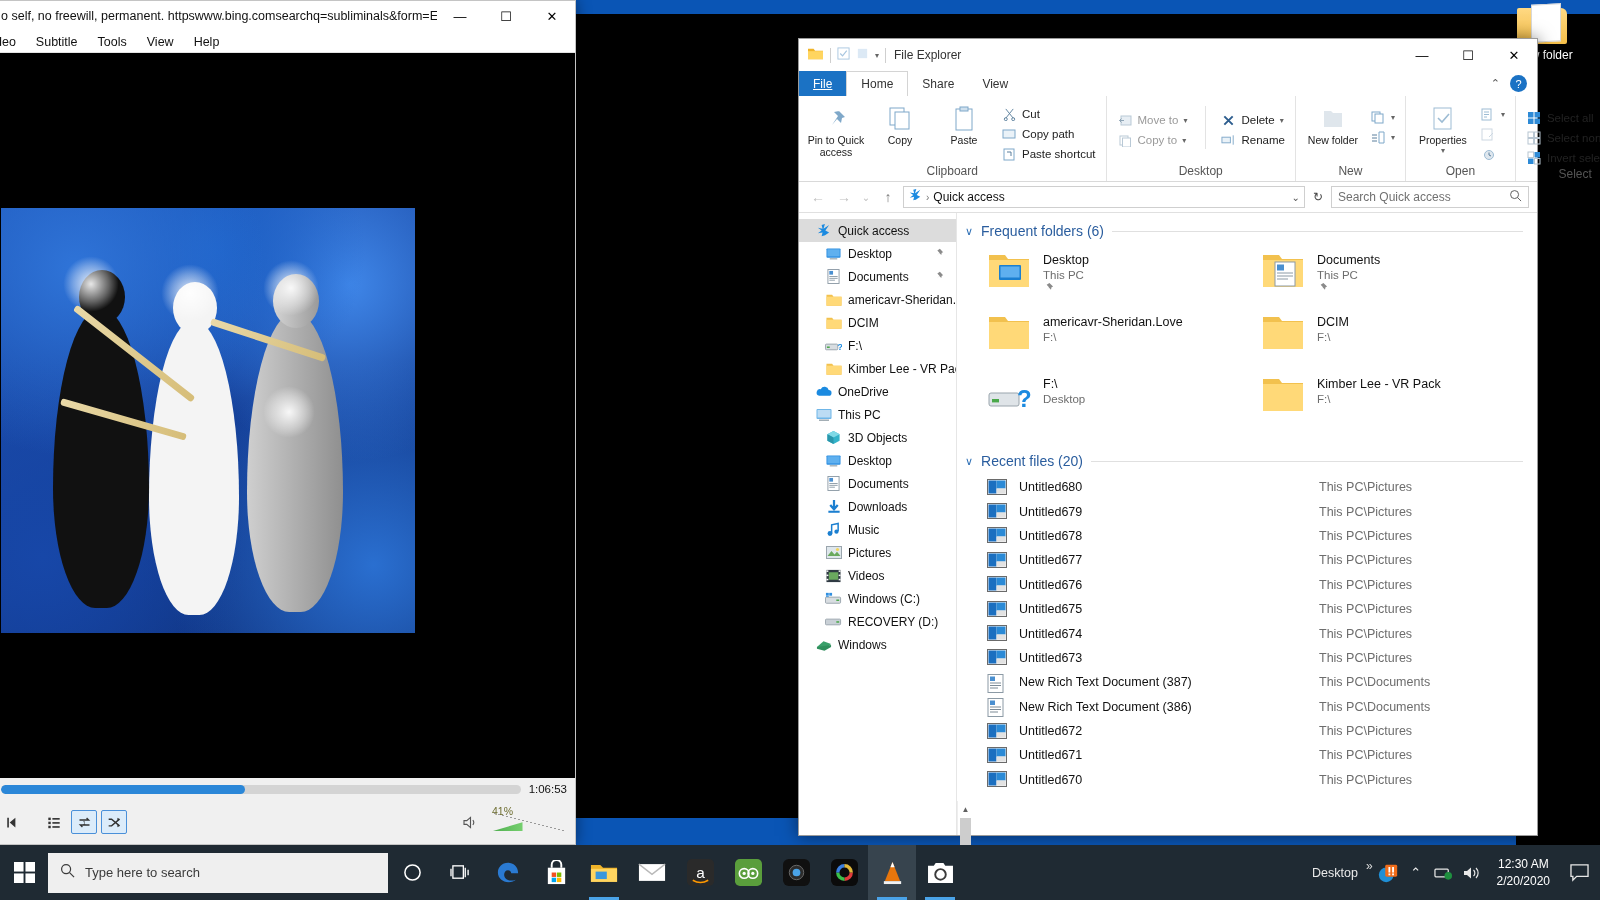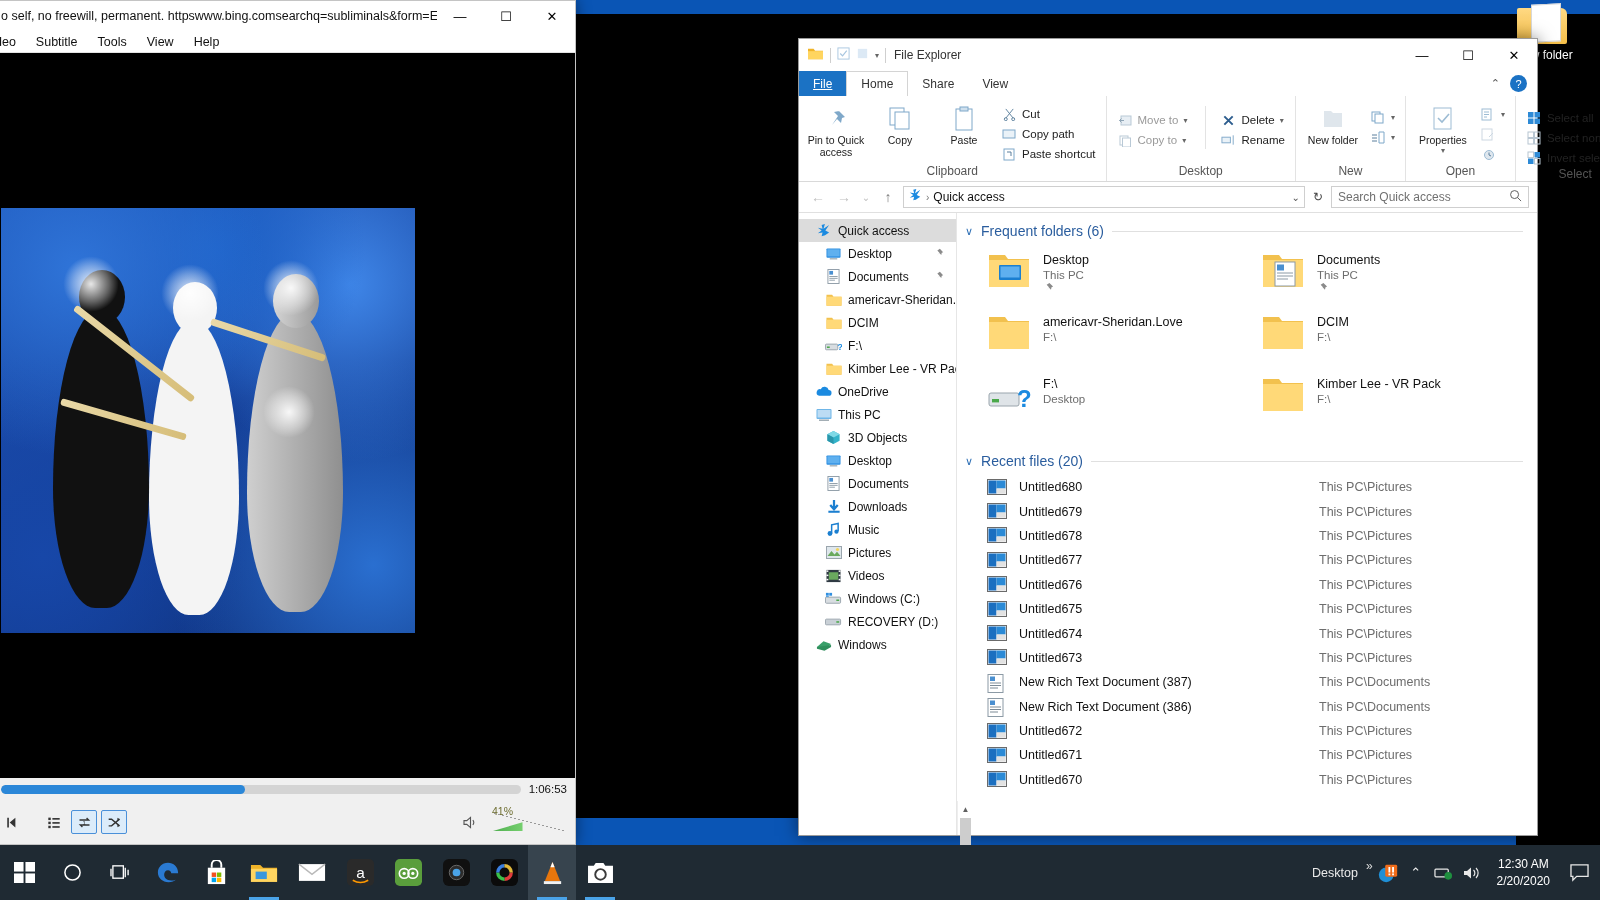--- a/index.html
+++ b/index.html
@@ -1029,20 +1029,29 @@
 </div>
 
 <div id="taskbar">
   <div id="start-btn">
     <svg width="21" height="21" viewBox="0 0 22 22">
       <rect x="0" y="0" width="10" height="10" fill="#fff"></rect>
         <rect x="12" y="0" width="10" height="10" fill="#fff"></rect>
       <rect x="0" y="12" width="10" height="10" fill="#fff"></rect>
         <rect x="12" y="12" width="10" height="10" fill="#fff"></rect>
     </svg>
+  </div>
+  <div id="tb-search">
+    <span>
+      <svg width="15" height="15" viewBox="0 0 16 16">
+          <circle cx="6.5" cy="6.5" r="4.8" fill="none" stroke="#3b3b3b" stroke-width="1.3"></circle>
+          <path d="M10.2 10.2L15 15" stroke="#3b3b3b" stroke-width="1.3"></path>
+        </svg>
+    </span>
+    <span id="tb-search-ph">Type here to search</span>
   </div>
   <div class="tb-icon">
     <svg width="19" height="19" viewBox="0 0 20 20">
         <circle cx="10" cy="10" r="8" fill="none" stroke="#fff" stroke-width="1.6"></circle>
       </svg>
   </div>
   <div class="tb-icon">
     <svg width="21" height="19" viewBox="0 0 22 20">
       <rect x="3" y="3" width="11" height="13" fill="none" stroke="#fff" stroke-width="1.4"></rect>
       <path d="M16 5v10M19 7v6M1 6v8" stroke="#fff" stroke-width="1.4"></path>

